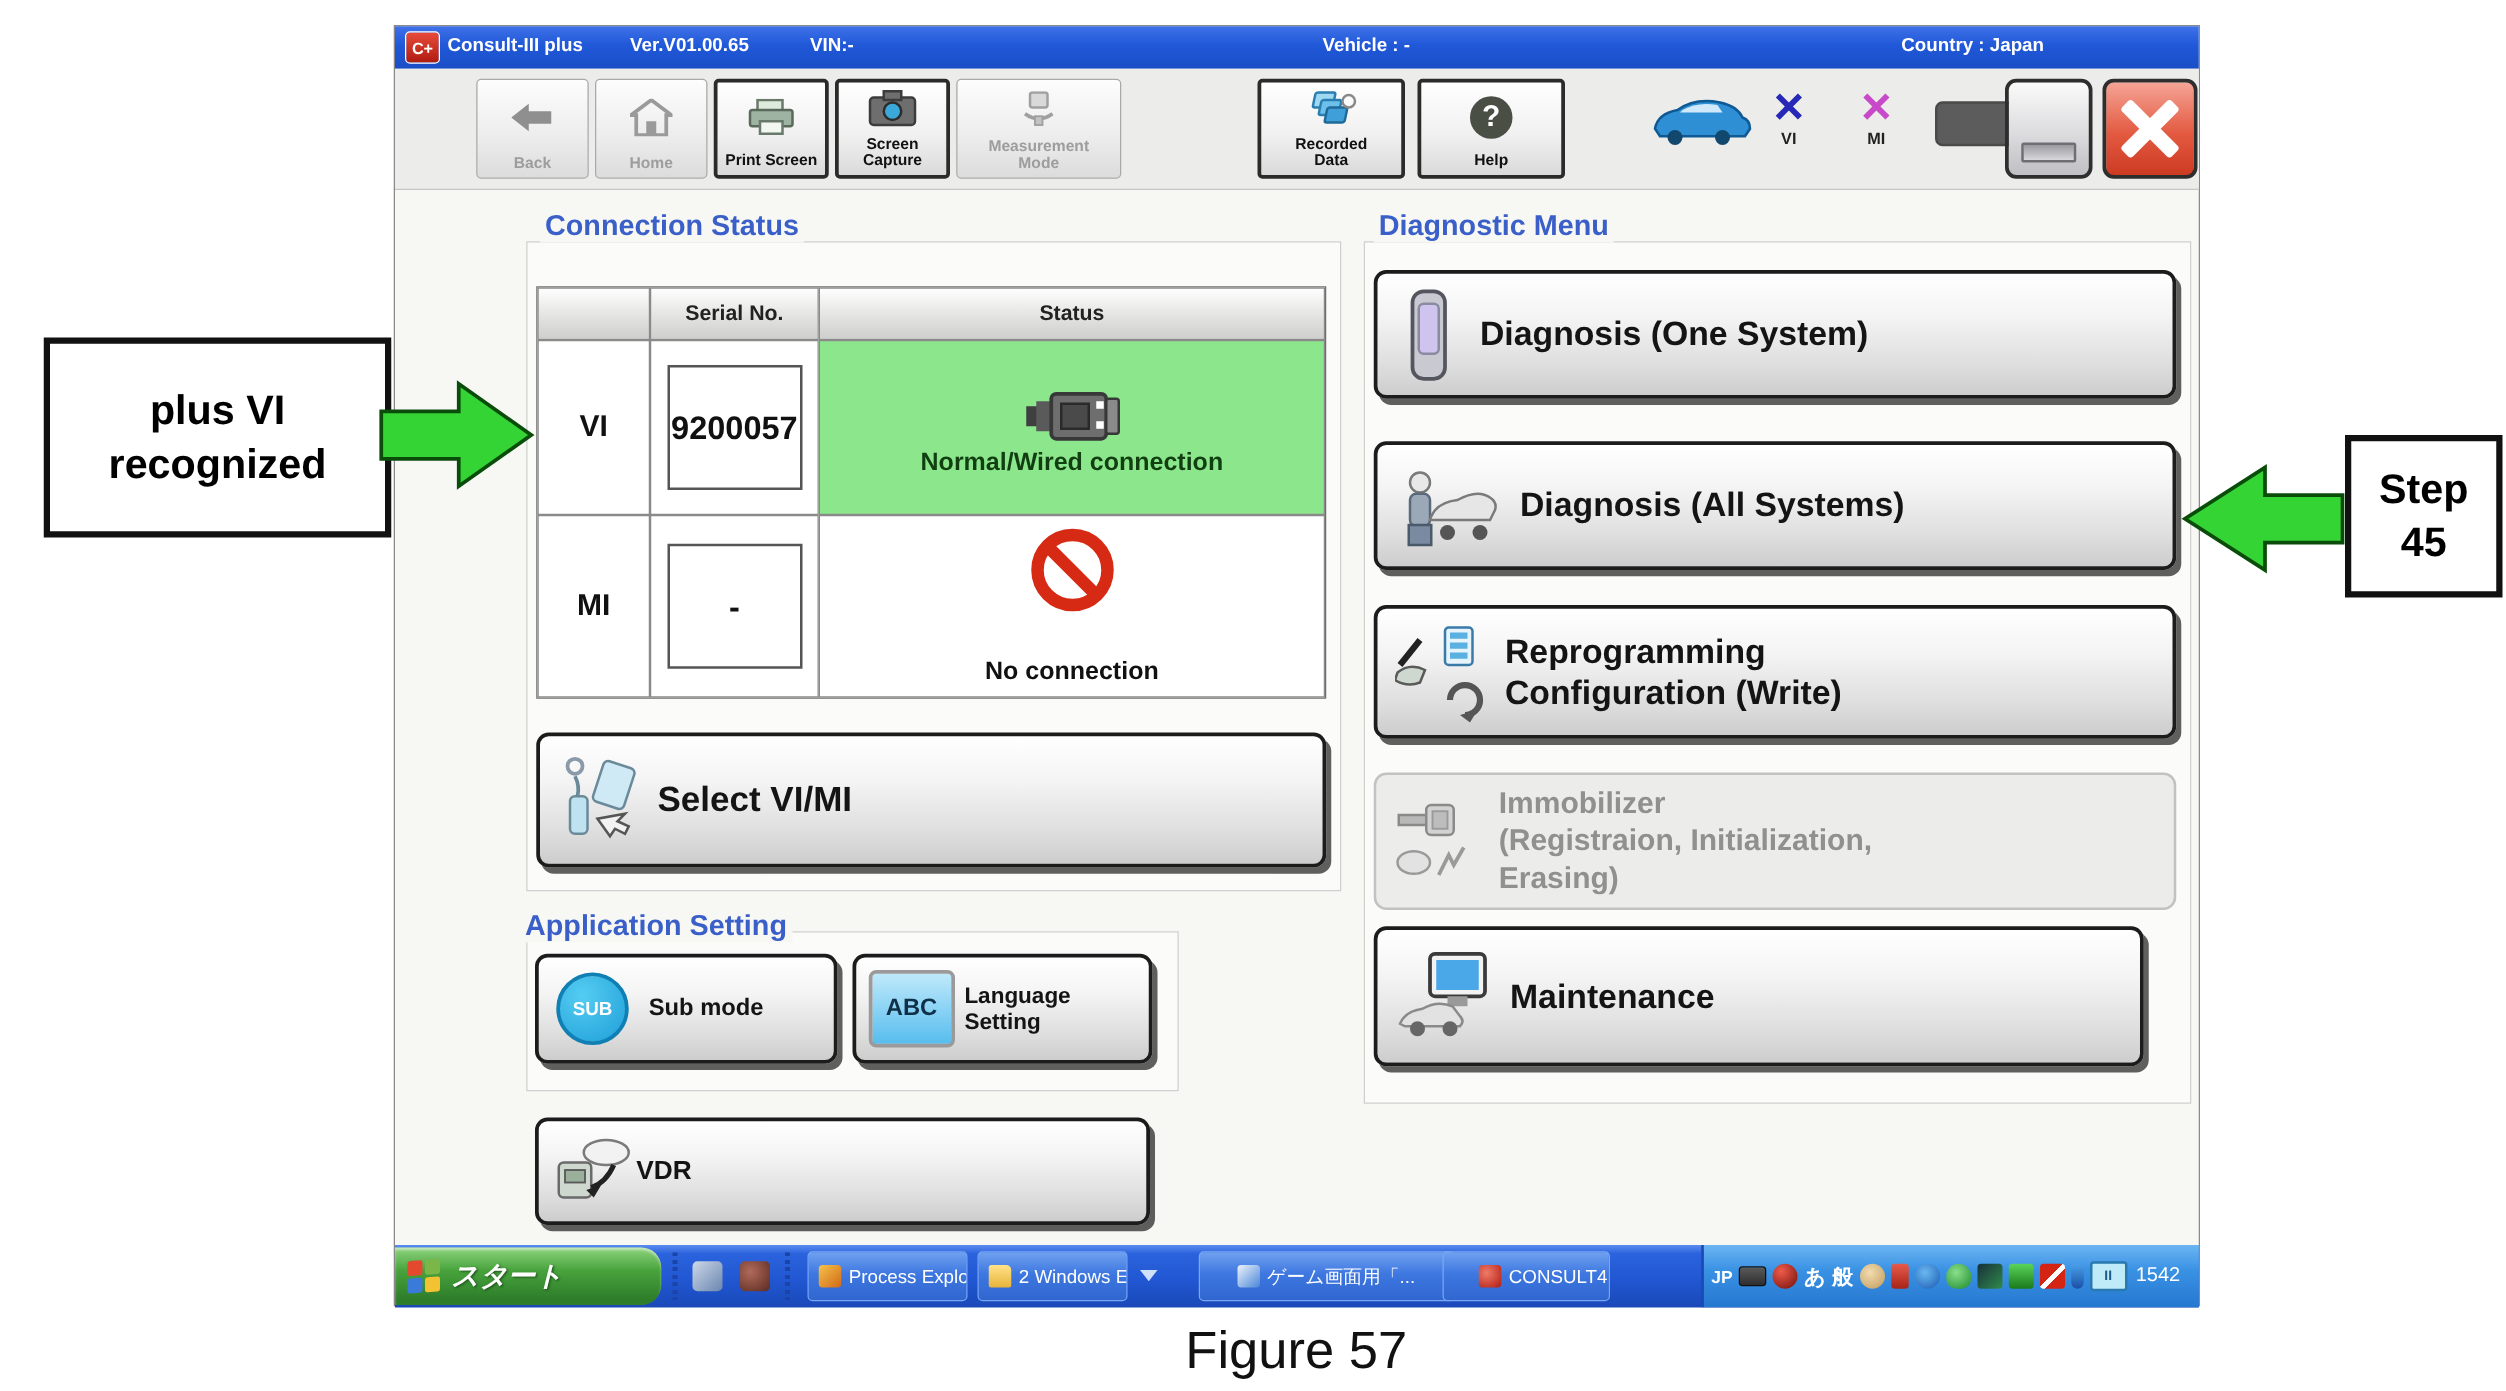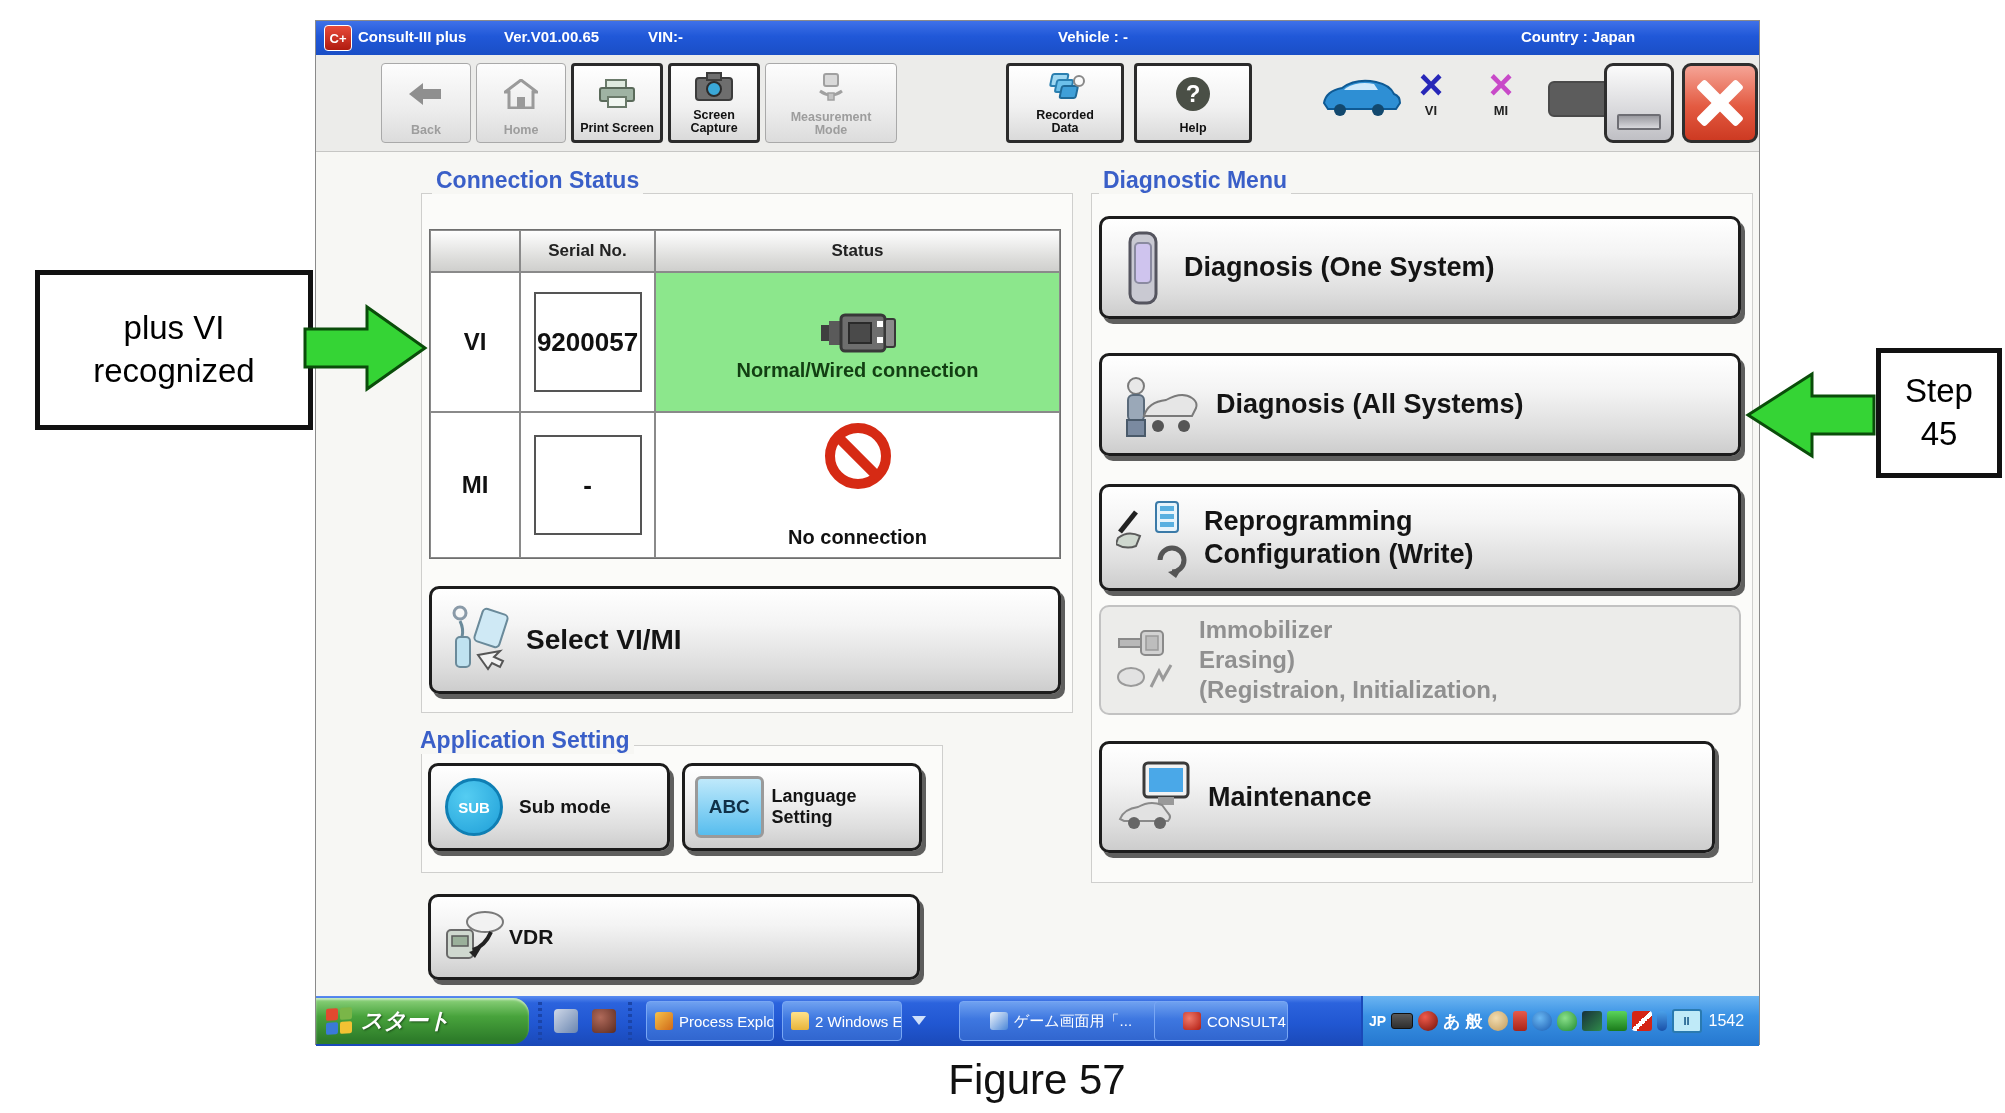--- a/index.html
+++ b/index.html
@@ -1,21 +1,21 @@
 <!DOCTYPE html>
 <html><head>
 <meta charset="utf-8">
 <style>
   html,body{margin:0;padding:0;background:#ffffff;font-family:"Liberation Sans",sans-serif;}
   .canvas{position:relative;width:2005px;height:1113px;background:#fff;overflow:hidden;}
   .abs{position:absolute;}
 
   
   .callout{position:absolute;background:#fff;border:5px solid #111;display:flex;flex-direction:column;
-           align-items:center;justify-content:center;font-weight:normal;color:#000;text-align:center;}
+           align-items:center;justify-content:center;font-weight:bold;color:#000;text-align:center;}
   .callout .cl-line{font-size:33px;line-height:1.3;}
 
   
   .app-window{position:absolute;left:315px;top:20px;width:1445px;height:1025px;background:#f7f7f4;
               border:1px solid #8a8a8a;box-sizing:border-box;}
   .titlebar{position:absolute;left:0;top:0;width:100%;height:34px;
             background:linear-gradient(180deg,#3f71e8 0%,#2058d8 45%,#1a4ec6 100%);
             color:#fff;font-weight:bold;font-size:15px;}
   .titlebar span{position:absolute;top:7px;white-space:nowrap;}
   .app-logo{position:absolute;left:8px;top:4px;width:26px;height:24px;background:linear-gradient(180deg,#e84b3a,#b01b10);
@@ -348,34 +348,34 @@
           <path d="M44 62 a12 12 0 1 1 12 12" fill="none" stroke="#555" stroke-width="5"></path>
           <polygon points="52,74 66,70 60,80" fill="#555"></polygon>
         </svg>
       </div>
       <div>
         <div class="blabel" style="font-size:27px;line-height:1.2;">Reprogramming</div>
         <div class="blabel" style="font-size:27px;line-height:1.2;">Configuration (Write)</div>
       </div>
     </div>
 
-    <div class="btn3d disabled" style="left:783px;top:584px;width:642px;height:110px;padding-left:14px;gap:14px;">
+    <div class="btn3d disabled" style="left:783px;top:597px;width:642px;height:110px;padding-left:14px;gap:14px;">
       <div class="bicon">
         <svg width="70" height="78" viewBox="0 0 70 78">
           <rect x="4" y="18" width="22" height="8" fill="#b8b8b8" stroke="#8a8a8a" stroke-width="2"></rect>
           <rect x="26" y="10" width="22" height="24" rx="4" fill="#d2d2d2" stroke="#8a8a8a" stroke-width="2"></rect>
           <rect x="31" y="15" width="12" height="14" fill="#bdbdbd" stroke="#9a9a9a" stroke-width="1.5"></rect>
           <ellipse cx="16" cy="56" rx="13" ry="9" fill="#e2e2e2" stroke="#9a9a9a" stroke-width="2"></ellipse>
           <path d="M36 66 l8-16 4 8 8-14" fill="none" stroke="#9a9a9a" stroke-width="3"></path>
         </svg>
       </div>
       <div>
         <div class="blabel" style="font-size:24px;line-height:1.25;">Immobilizer</div>
+        <div class="blabel" style="font-size:24px;line-height:1.25;">(Registraion, Initialization,</div>
         <div class="blabel" style="font-size:24px;line-height:1.25;">Erasing)</div>
-        <div class="blabel" style="font-size:24px;line-height:1.25;">(Registraion, Initialization,</div>
       </div>
     </div>
 
     <div class="btn3d" style="left:783px;top:720px;width:616px;height:112px;padding-left:14px;gap:14px;">
       <div class="bicon">
         <svg width="78" height="80" viewBox="0 0 78 80">
           <rect x="28" y="6" width="44" height="34" rx="4" fill="#f2f2f2" stroke="#3a3a3a" stroke-width="3"></rect>
           <rect x="33" y="11" width="34" height="24" fill="#4aa8e8"></rect>
           <rect x="42" y="40" width="16" height="8" fill="#9a9a9a"></rect>
           <path d="M4 62 q4-10 18-12 q12-7 24-2 l6 8 q4 4 0 8 H8 Z" fill="#e2e2e2" stroke="#8a8a8a" stroke-width="2"></path>

